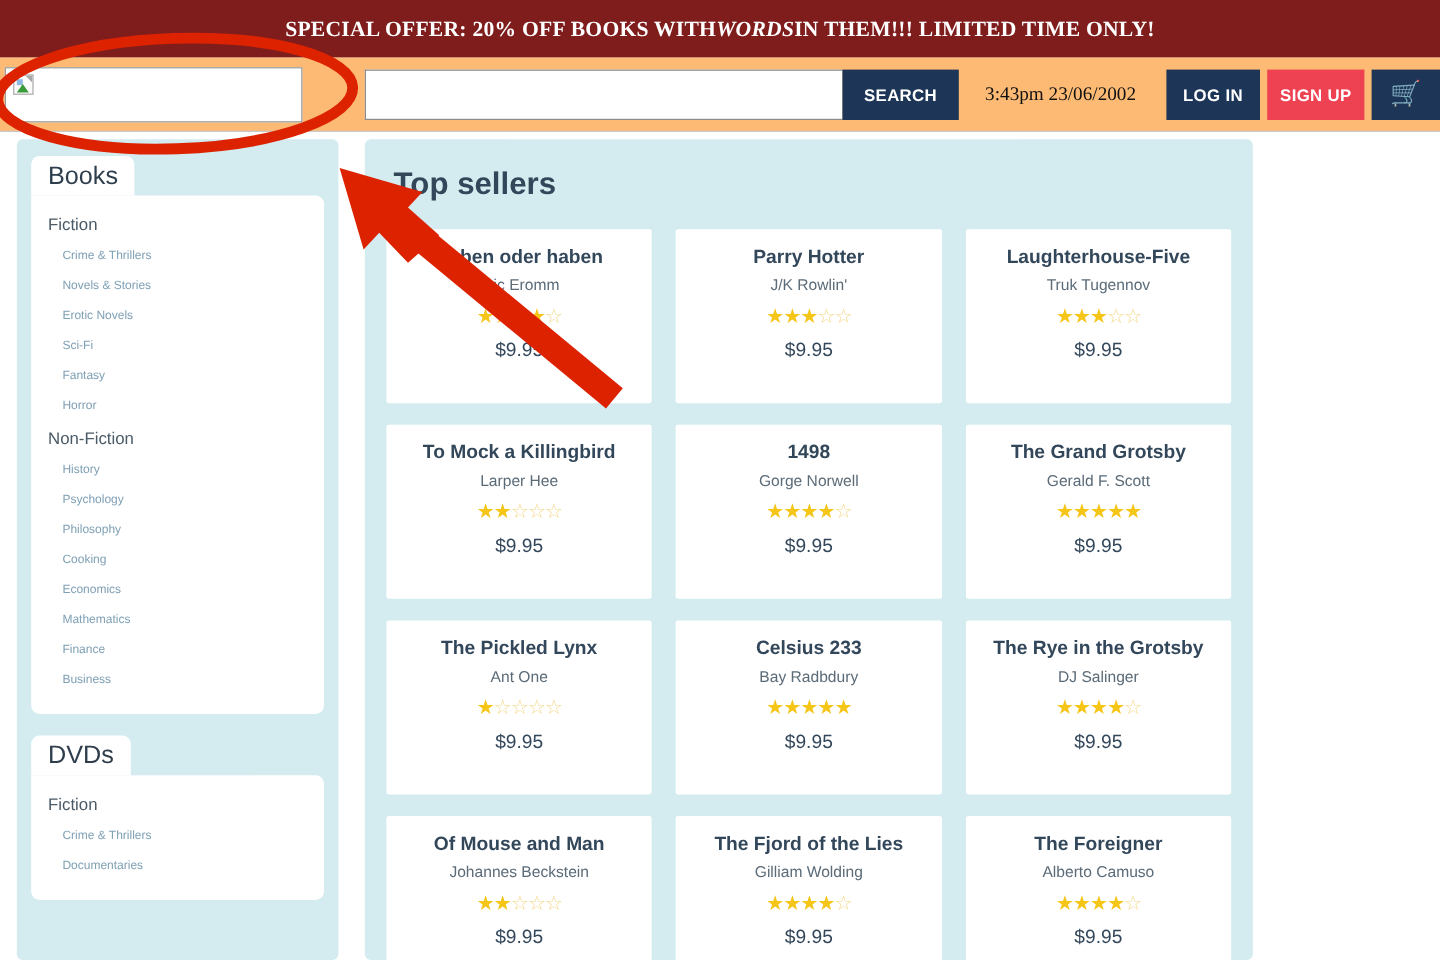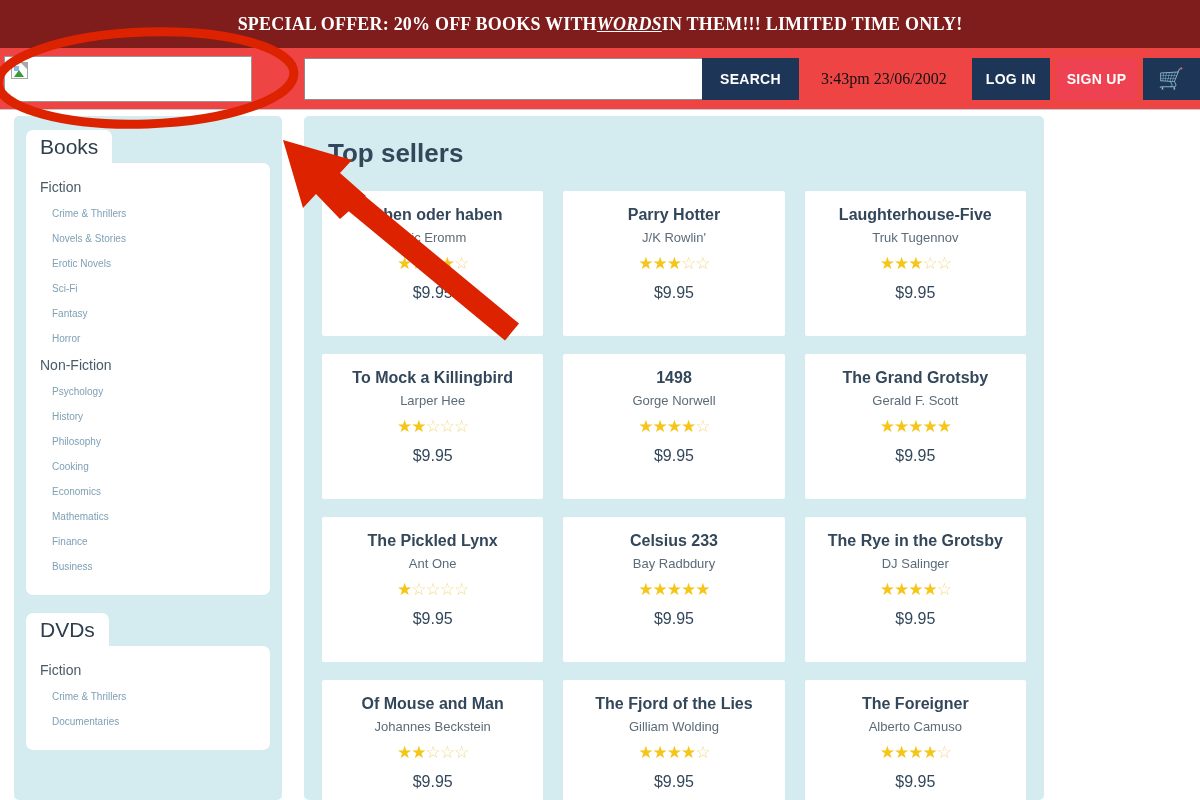--- a/index.html
+++ b/index.html
@@ -18,26 +18,26 @@
     height: 48px;
     background: #7f1d1d;
     color: #ffffff;
     display: flex; align-items: center; justify-content: center;
     font-family: "Liberation Serif", serif;
     font-weight: bold;
     font-size: 18px;
     letter-spacing: 0.2px;
     white-space: nowrap;
   }
-  .promo-banner .em { font-style: italic; text-decoration: underline; }
+  .promo-banner .em { font-style: italic; }
 
   
   .header {
     height: 62px;
-    background: #ef4444;
+    background: #fdba74;
     display: flex; align-items: center;
     padding: 0;
     border-bottom: 1px solid #c9c9c9;
     position: relative;
   }
   .logo-box {
     width: 248px; height: 46px;
     margin-left: 4px;
     border: 1px solid #999;
     background: #fff;
@@ -274,22 +274,22 @@
         <div class="cat-panel">
           <div class="cat-section">Fiction</div>
           <a class="cat-link">Crime &amp; Thrillers</a>
           <a class="cat-link">Novels &amp; Stories</a>
           <a class="cat-link">Erotic Novels</a>
           <a class="cat-link">Sci-Fi</a>
           <a class="cat-link">Fantasy</a>
           <a class="cat-link">Horror</a>
 
           <div class="cat-section">Non-Fiction</div>
+          <a class="cat-link">History</a>
           <a class="cat-link">Psychology</a>
-          <a class="cat-link">History</a>
           <a class="cat-link">Philosophy</a>
           <a class="cat-link">Cooking</a>
           <a class="cat-link">Economics</a>
           <a class="cat-link">Mathematics</a>
           <a class="cat-link">Finance</a>
           <a class="cat-link">Business</a>
         </div>
       </div>
 
       <div class="cat-group">

